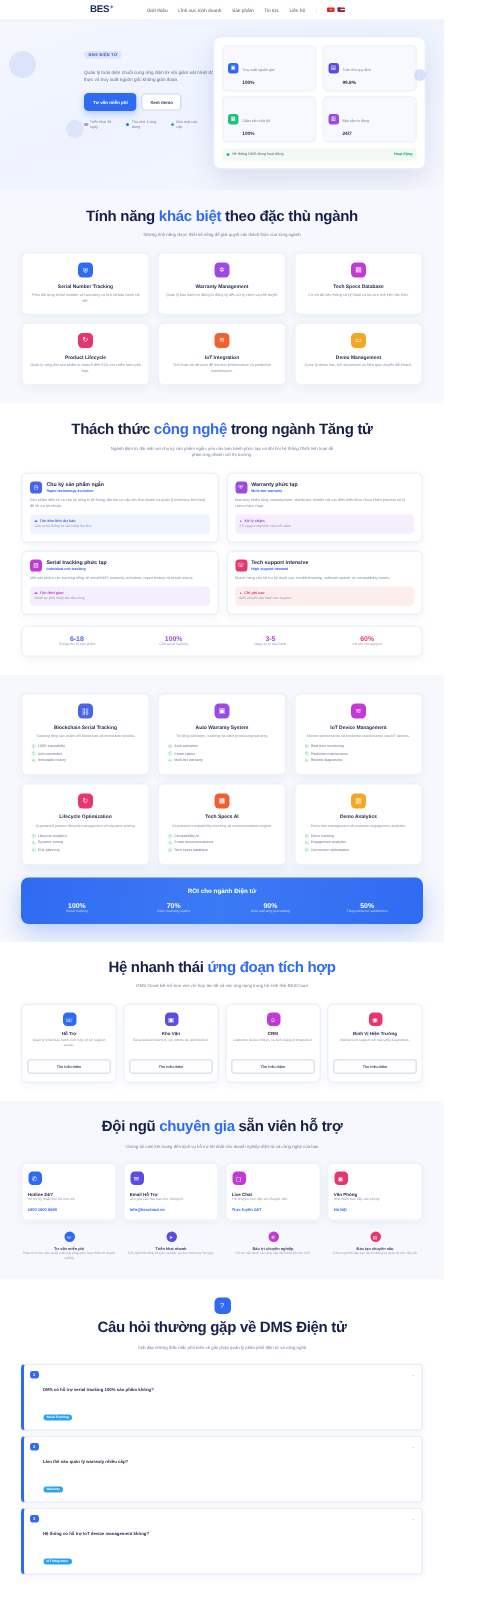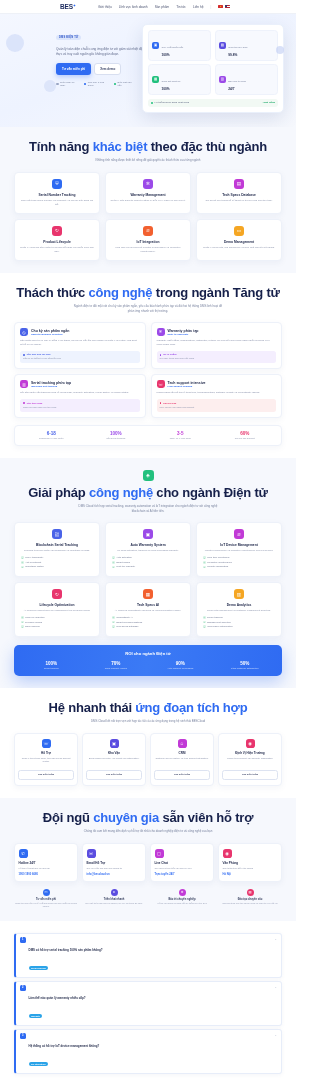--- a/index.html
+++ b/index.html
@@ -175,21 +175,21 @@
   .sec-alt { background: #f6f8fd; }
   .sec-white { background: #ffffff; }
   .sec-head { text-align: center; margin-bottom: 9px; }
   .sec-icon {
     width: 11px; height: 11px; border-radius: 3.2px;
     margin: 0 auto 4px auto;
     display: flex; align-items: center; justify-content: center;
     color: #fff; font-size: 5px;
   }
   h2.sec-title {
-    font-size: 13px;
+    font-size: 10px;
     font-weight: 800;
     letter-spacing: -0.2px;
     color: #16204a;
     line-height: 1.25;
   }
   h2.sec-title .accent { color: #2f6bf2; }
   .sec-sub {
     font-size: 2.9px;
     color: #7b8400; color: #79839f;
     line-height: 1.6;
@@ -587,27 +587,20 @@
         <div class="strip-lab">Ngày xử lý bảo hành</div>
       </div>
       <div class="strip-item">
         <div class="strip-val" style="color:#e8356d">60%</div>
         <div class="strip-lab">Chi phí cho support</div>
       </div>
     </div>
 </section>
 
 <section class="section sec-alt">
-  <div class="sec-head">
-    <div class="sec-icon" id="solIcon" style="background: rgb(34, 192, 126);">◈</div>
-    <h2 class="sec-title">
-      <span>Giải pháp </span><span class="accent">công nghệ</span><span> cho ngành Điện tử</span>
-    </h2>
-    <p class="sec-sub">DMS Cloud tích hợp serial tracking, warranty automation và IoT integration cho ngành điện tử với công nghệ blockchain và AI tiên tiến.</p>
-  </div>
   <div class="sol-grid" id="solGrid">
       <div class="sol-card">
         <div class="sol-ic" style="background:#4a63e8">⛓</div>
         <div class="sol-name">Blockchain Serial Tracking</div>
         <div class="sol-desc">Tracking từng sản phẩm với blockchain và immutable records.</div>
         <div class="sol-list">
           <div class="sol-li">
             <span class="check">✓</span>
             <span>100% traceability</span>
           </div>
@@ -826,20 +819,27 @@
       </div>
       <div class="ef-item">
         <div class="ef-ic" style="background:#e8356d">▤</div>
         <div class="ef-name">Đào tạo chuyên sâu</div>
         <div class="ef-desc">Chương trình đào tạo người dùng và quản trị viên đầy đủ</div>
       </div>
     </div>
 </section>
 
 <section class="section sec-white">
+  <div class="sec-head">
+    <div class="sec-icon" id="faqIcon" style="background: rgb(47, 107, 242);">?</div>
+    <h2 class="sec-title">
+      <span>Câu hỏi thường gặp về </span><span>DMS Điện tử</span>
+    </h2>
+    <p class="sec-sub">Giải đáp những thắc mắc phổ biến về giải pháp quản lý phân phối điện tử và công nghệ</p>
+  </div>
   <div class="faq-list" id="faqList">
       <div class="faq-item">
         <span class="faq-num">1</span>
         <span class="faq-mid"><span class="faq-q">DMS có hỗ trợ serial tracking 100% sản phẩm không?</span><div><span class="faq-tag">Serial Tracking</span></div></span>
         <span class="faq-chev">⌄</span>
       </div>
       <div class="faq-item">
         <span class="faq-num">2</span>
         <span class="faq-mid"><span class="faq-q">Làm thế nào quản lý warranty nhiều cấp?</span><div><span class="faq-tag">Warranty</span></div></span>
         <span class="faq-chev">⌄</span>

